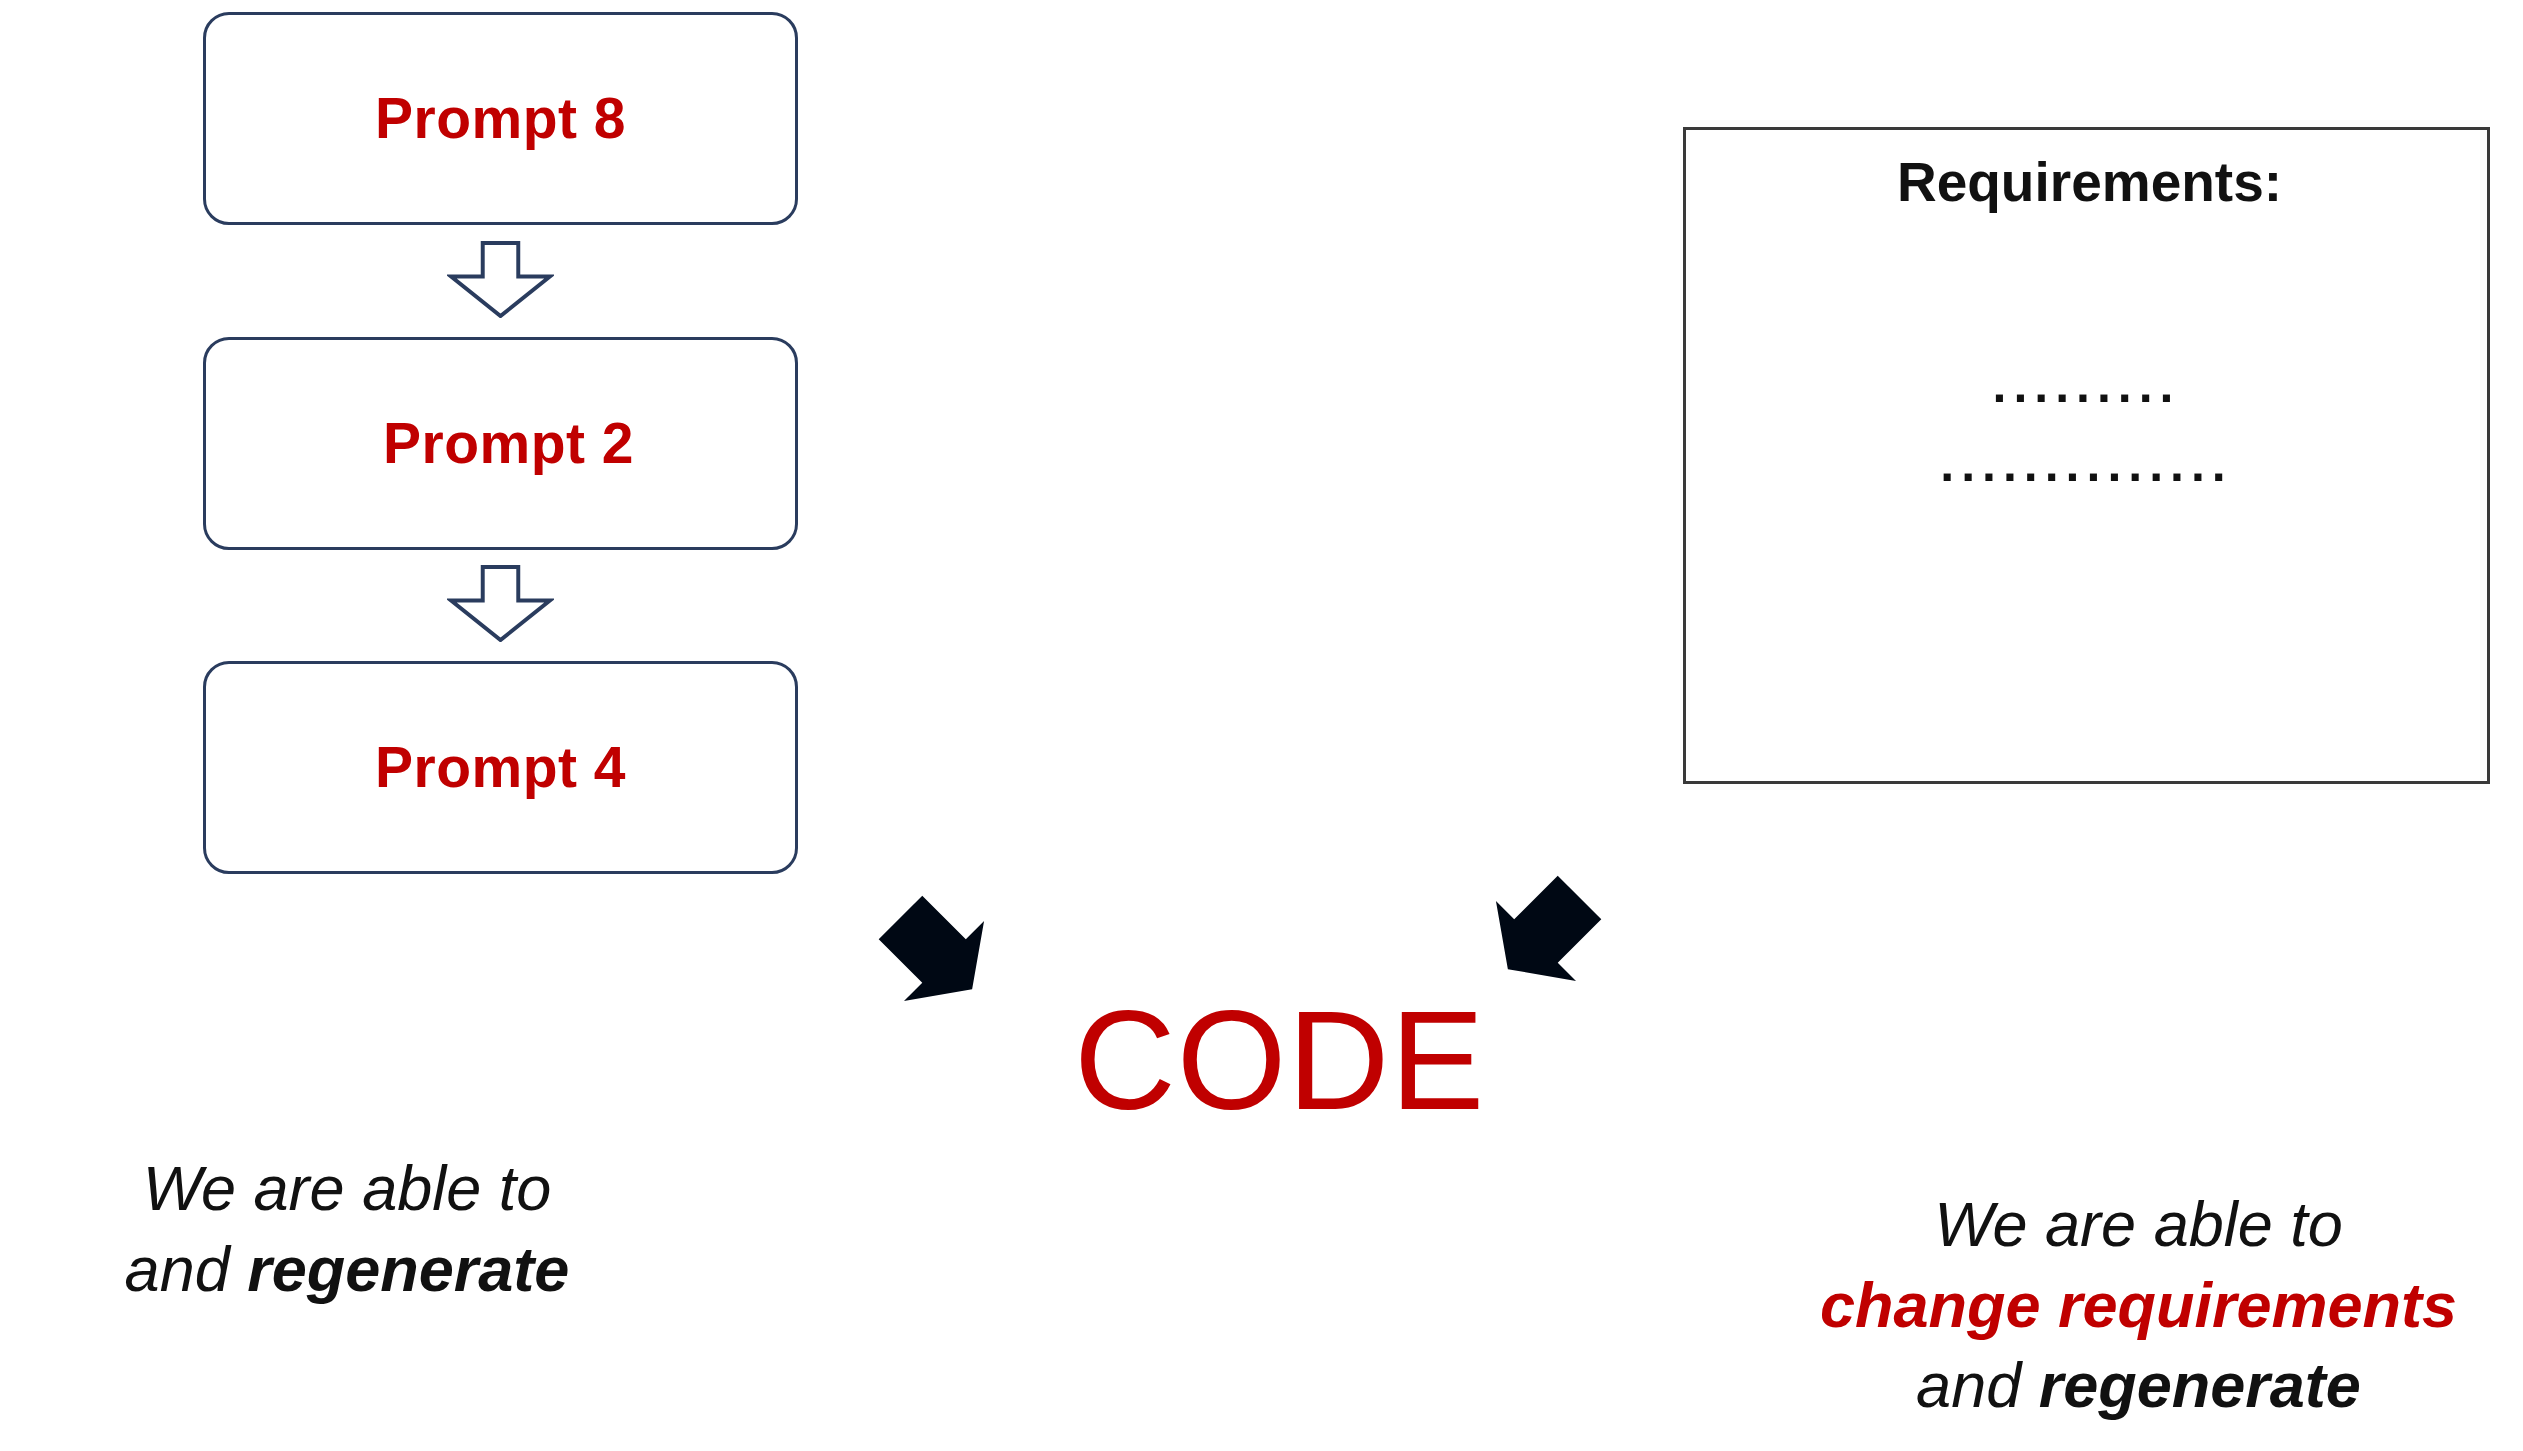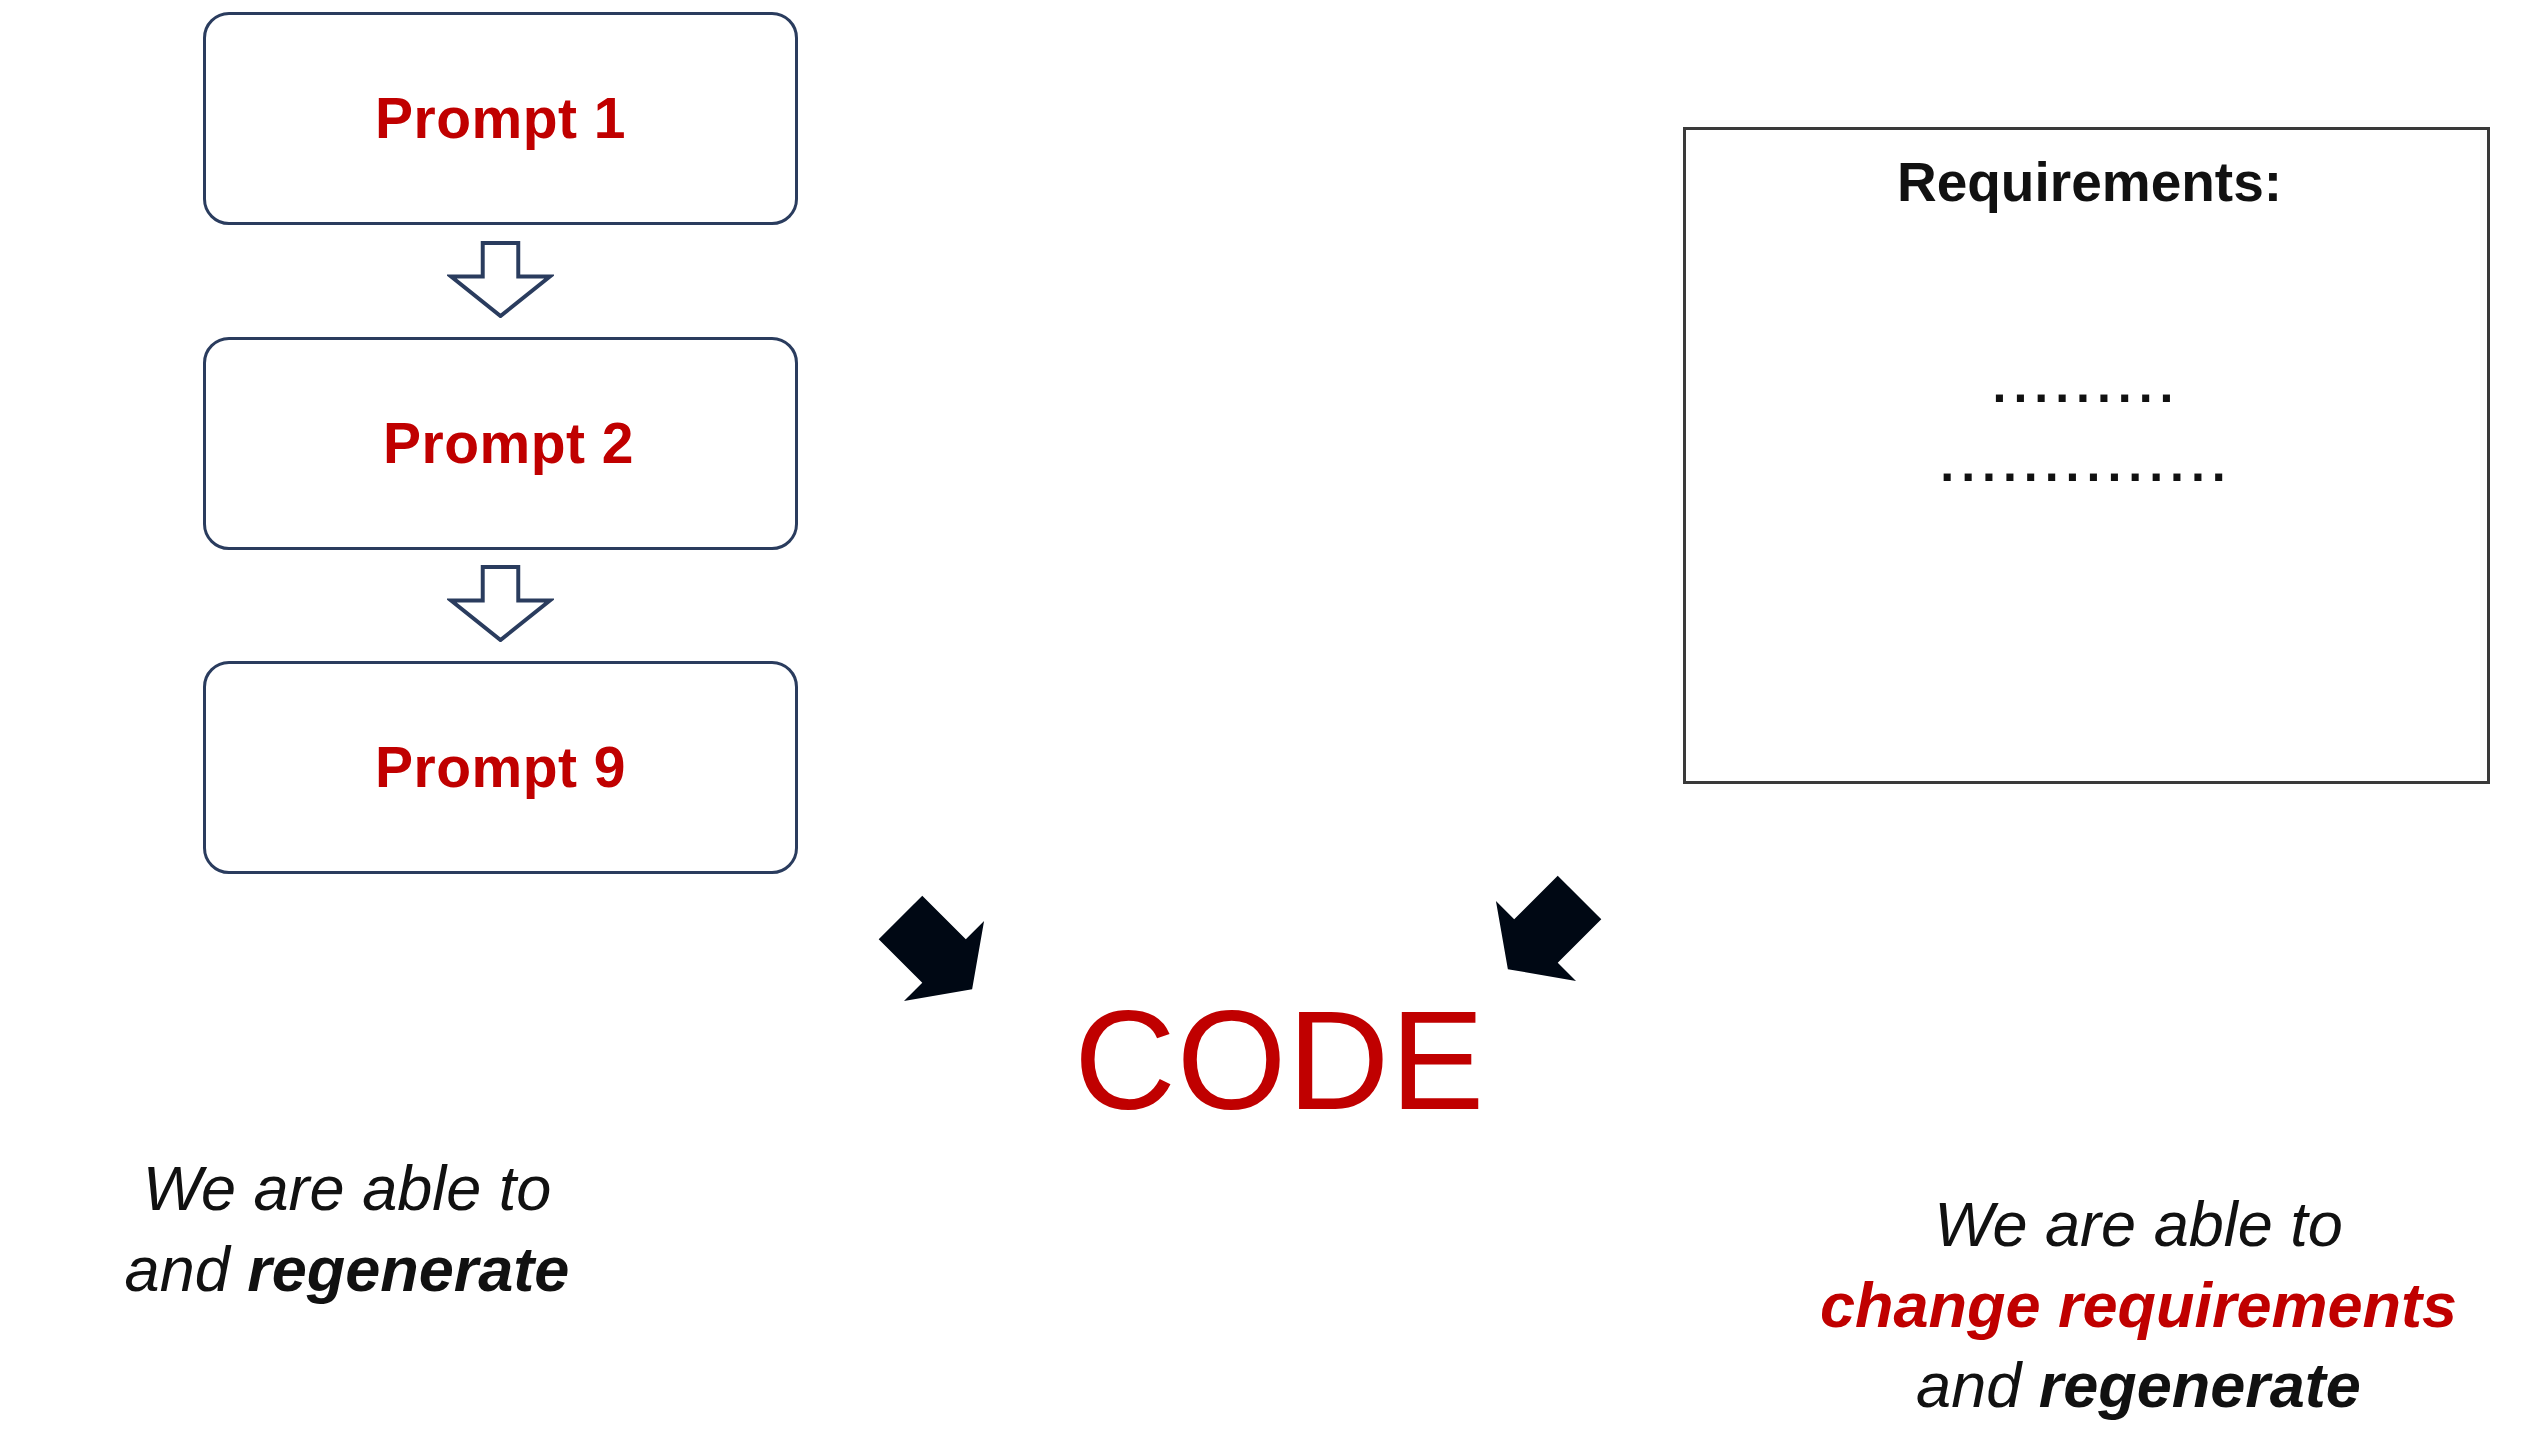--- a/index.html
+++ b/index.html
@@ -129,41 +129,41 @@
     color: #111111;
     font-weight: bold;
   }
 </style>
 </head>
 <body>
 
 <div id="canvas">
 
   <div class="prompt-box" id="prompt-box-1">
-    <span class="prompt-label">Prompt 1</span>
+    <span class="prompt-label">Prompt 8</span>
   </div>
 
   <div class="flow-arrow" id="flow-arrow-1">
     <svg viewBox="0 0 108 78" width="107" height="77" xmlns="http://www.w3.org/2000/svg">
       <polygon points="36,2 72,2 72,36 104,36 54,76 4,36 36,36" fill="#ffffff" stroke="#2a3c5e" stroke-width="4" stroke-linejoin="miter"></polygon>
     </svg>
   </div>
 
   <div class="prompt-box" id="prompt-box-2">
     <span class="prompt-label">Prompt 2</span>
   </div>
 
   <div class="flow-arrow" id="flow-arrow-2">
     <svg viewBox="0 0 108 78" width="107" height="77" xmlns="http://www.w3.org/2000/svg">
       <polygon points="36,2 72,2 72,36 104,36 54,76 4,36 36,36" fill="#ffffff" stroke="#2a3c5e" stroke-width="4" stroke-linejoin="miter"></polygon>
     </svg>
   </div>
 
   <div class="prompt-box" id="prompt-box-3">
-    <span class="prompt-label">Prompt 9</span>
+    <span class="prompt-label">Prompt 4</span>
   </div>
 
   <div id="requirements-box">
     <div id="requirements-title">Requirements:</div>
     <div class="req-dots" id="requirements-dots-1">.........</div>
     <div class="req-dots" id="requirements-dots-2">..............</div>
   </div>
 
   <div class="block-arrow" id="block-arrow-left">
     <svg viewBox="0 0 150 150" width="149" height="149" xmlns="http://www.w3.org/2000/svg">

